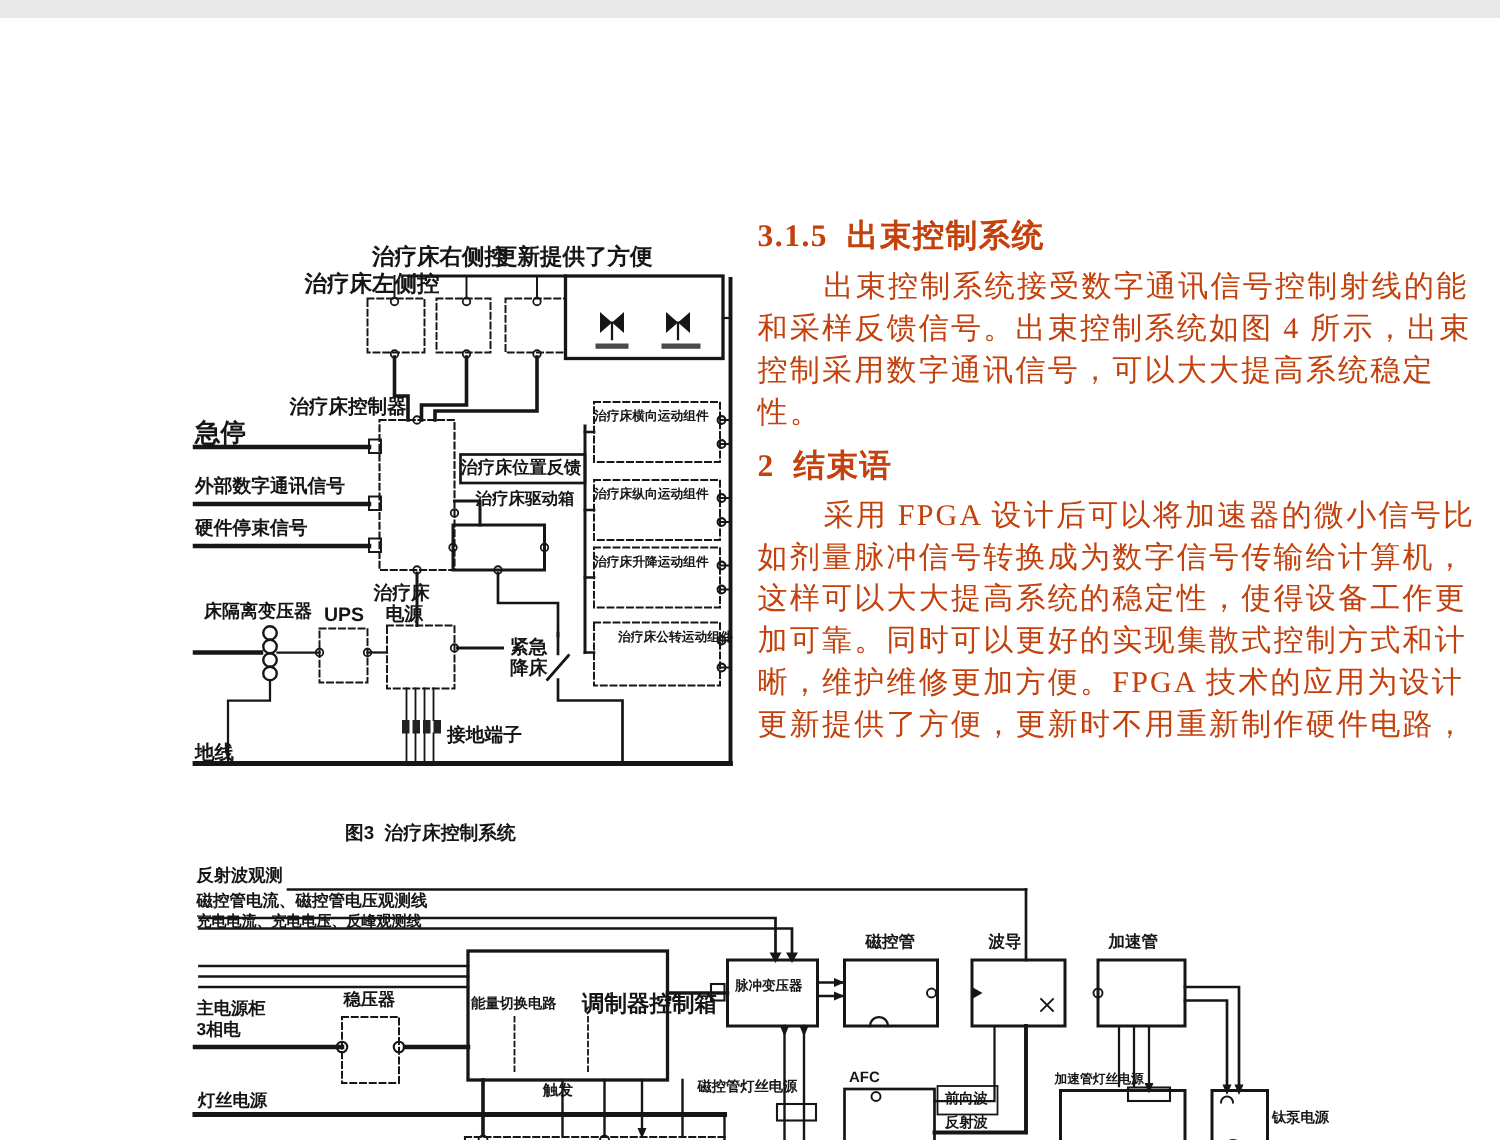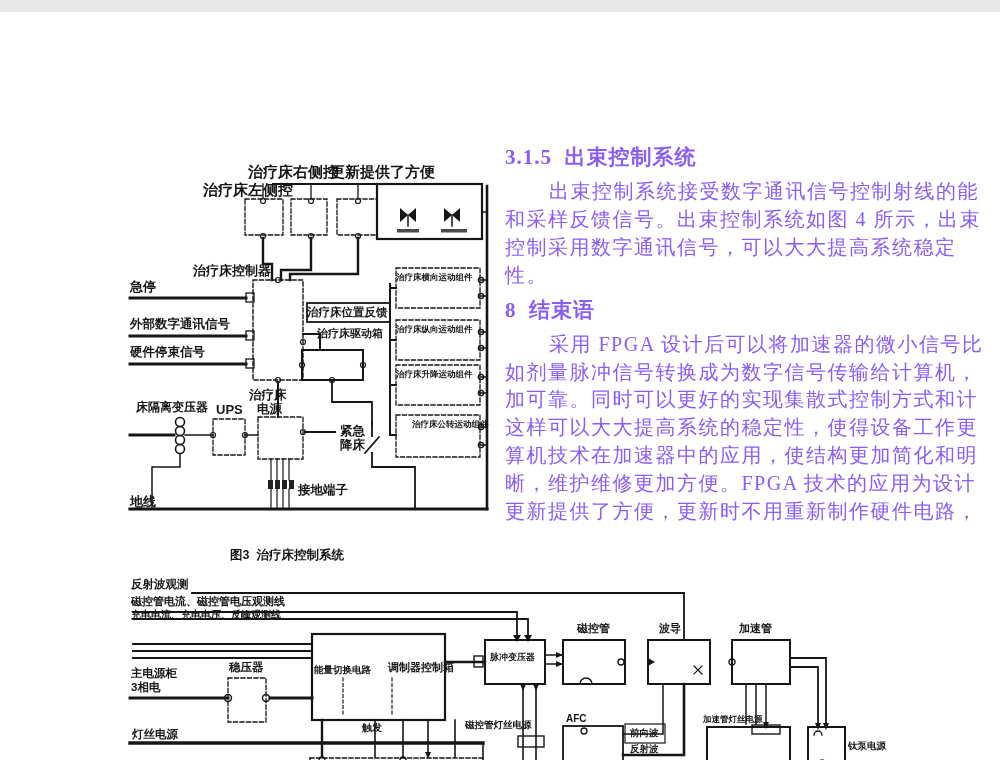--- a/index.html
+++ b/index.html
@@ -9,21 +9,21 @@
     overflow:hidden;margin:12px auto;
   }
   .lbl{
     position:absolute;white-space:pre;font-weight:bold;color:#161616;line-height:1.05;
   }
   .ctr{}
   svg.diag{position:absolute;left:0;top:0;z-index:1;}
   .lbl{z-index:2;}
   .textcol{
     position:absolute;left:505px;top:131px;width:492px;z-index:2;
-    font-family:"Liberation Serif","DejaVu Serif",serif;color:#8b5cf6;
+    font-family:"Liberation Serif","DejaVu Serif",serif;color:#c2410c;
   }
   .h1{font-size:21px;font-weight:bold;letter-spacing:1px;white-space:pre;}
   .para{margin-top:7px;}
   .pline{font-size:20px;letter-spacing:1.5px;line-height:27.9px;white-space:pre;}
   .indent{padding-left:44px;}
   .h2{font-size:21px;font-weight:bold;letter-spacing:1px;margin-top:6px;white-space:pre;}
 </style>
 </head>
 <body>
 
@@ -197,21 +197,21 @@
     <path d="M310 746 H483" stroke-dasharray="4 2.5" stroke-width="1.4"></path>
     <path d="M310 746 V760" stroke-dasharray="4 2.5" stroke-width="1.4"></path>
     <path d="M483 731 V760" stroke-width="1.6"></path>
     <rect x="518" y="724" width="26" height="11" stroke-width="1.4"></rect>
   </svg>
 
   <div class="lbl" style="left:248px;top:152px;font-size:15px">治疗床右侧控</div>
   <div class="lbl" style="left:330px;top:152px;font-size:15px">更新提供了方便</div>
   <div class="lbl" style="left:203px;top:170px;font-size:15px">治疗床左侧控</div>
   <div class="lbl" style="left:193px;top:252px;font-size:13px">治疗床控制器</div>
-  <div class="lbl" style="left:130px;top:268px;font-size:13px">急停</div>
+  <div class="lbl" style="left:130px;top:268px;font-size:17px">急停</div>
   <div class="lbl" style="left:130px;top:306px;font-size:12.5px">外部数字通讯信号</div>
   <div class="lbl" style="left:130px;top:334px;font-size:12.5px">硬件停束信号</div>
   <div class="lbl ctr" style="left:307px;top:294px;width:66px;font-size:11.5px">治疗床位置反馈</div>
   <div class="lbl" style="left:317px;top:316px;font-size:11px">治疗床驱动箱</div>
   <div class="lbl" style="left:136px;top:389px;font-size:12px">床隔离变压器</div>
   <div class="lbl" style="left:216px;top:391px;font-size:13px">UPS</div>
   <div class="lbl" style="left:249px;top:377px;font-size:12.5px">治疗床</div>
   <div class="lbl" style="left:257px;top:391px;font-size:12.5px">电源</div>
   <div class="lbl" style="left:340px;top:413px;font-size:12.5px">紧急</div>
   <div class="lbl" style="left:340px;top:427px;font-size:12.5px">降床</div>
@@ -223,21 +223,21 @@
   <div class="lbl ctr" style="left:412px;top:408px;width:84px;font-size:8.5px">治疗床公转运动组件</div>
   <div class="lbl ctr" style="left:230px;top:537px;width:170px;font-size:12.5px">图3  治疗床控制系统</div>
 
   <div class="lbl" style="left:131px;top:566px;font-size:11.5px">反射波观测</div>
   <div class="lbl" style="left:131px;top:584px;font-size:11px">磁控管电流、磁控管电压观测线</div>
   <div class="lbl" style="left:131px;top:598px;font-size:10px">充电电流、充电电压、反峰观测线</div>
   <div class="lbl" style="left:131px;top:655px;font-size:11.5px">主电源柜</div>
   <div class="lbl" style="left:131px;top:669px;font-size:11.5px">3相电</div>
   <div class="lbl" style="left:229px;top:649px;font-size:11.5px">稳压器</div>
   <div class="lbl" style="left:314px;top:653px;font-size:9.5px">能量切换电路</div>
-  <div class="lbl" style="left:388px;top:650px;font-size:11px">调制器控制箱</div>
+  <div class="lbl" style="left:388px;top:650px;font-size:15px">调制器控制箱</div>
   <div class="lbl" style="left:490px;top:641px;font-size:9px">脉冲变压器</div>
   <div class="lbl" style="left:577px;top:611px;font-size:11px">磁控管</div>
   <div class="lbl" style="left:659px;top:611px;font-size:11px">波导</div>
   <div class="lbl" style="left:739px;top:611px;font-size:11px">加速管</div>
   <div class="lbl" style="left:132px;top:716px;font-size:11.5px">灯丝电源</div>
   <div class="lbl" style="left:362px;top:711px;font-size:10px">触发</div>
   <div class="lbl" style="left:465px;top:708px;font-size:9.5px">磁控管灯丝电源</div>
   <div class="lbl" style="left:566px;top:702px;font-size:10px">AFC</div>
   <div class="lbl" style="left:630px;top:716px;font-size:9.5px">前向波</div>
   <div class="lbl" style="left:630px;top:732px;font-size:9.5px">反射波</div>
@@ -245,25 +245,24 @@
   <div class="lbl" style="left:848px;top:729px;font-size:9.5px">钛泵电源</div>
 
   <div class="textcol">
     <div class="h1">3.1.5  出束控制系统</div>
     <div class="para">
       <div class="pline indent">出束控制系统接受数字通讯信号控制射线的能</div>
       <div class="pline">和采样反馈信号。出束控制系统如图 4 所示，出束</div>
       <div class="pline">控制采用数字通讯信号，可以大大提高系统稳定</div>
       <div class="pline">性。</div>
     </div>
-    <div class="h2">8  结束语</div>
+    <div class="h2">2  结束语</div>
     <div class="para">
       <div class="pline indent">采用 FPGA 设计后可以将加速器的微小信号比</div>
       <div class="pline">如剂量脉冲信号转换成为数字信号传输给计算机，</div>
+      <div class="pline">这样可以大大提高系统的稳定性，使得设备工作更</div>
       <div class="pline">加可靠。同时可以更好的实现集散式控制方式和计</div>
-      <div class="pline">这样可以大大提高系统的稳定性，使得设备工作更</div>
-      <div class="pline">算机技术在加速器中的应用，使结构更加简化和明</div>
       <div class="pline">晰，维护维修更加方便。FPGA 技术的应用为设计</div>
       <div class="pline">更新提供了方便，更新时不用重新制作硬件电路，</div>
     </div>
   </div>
 
 </div>
 
 </body></html>

